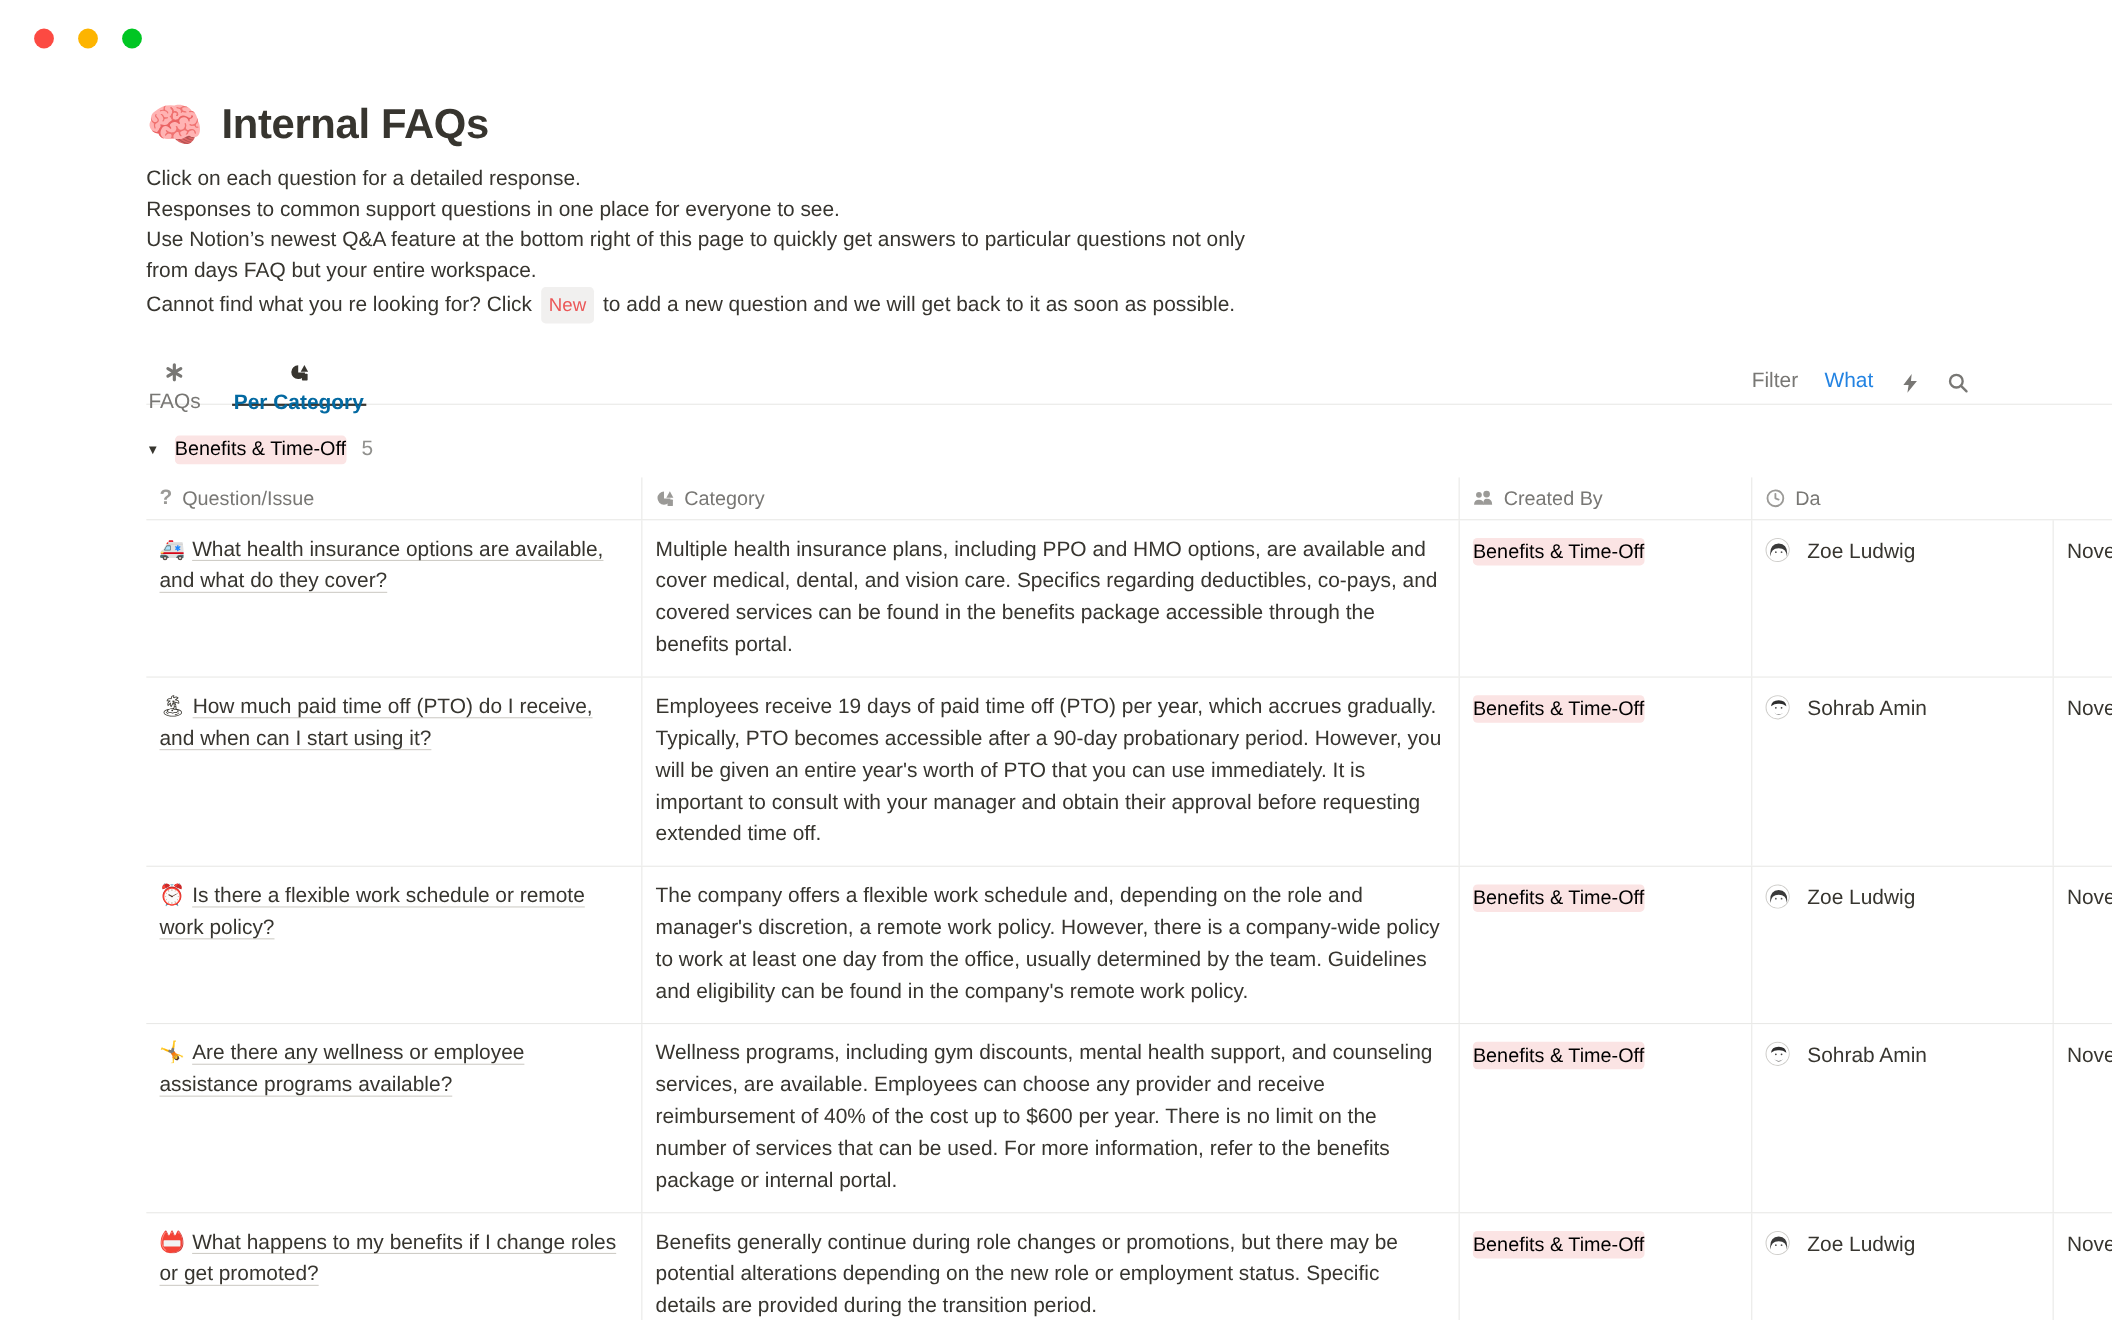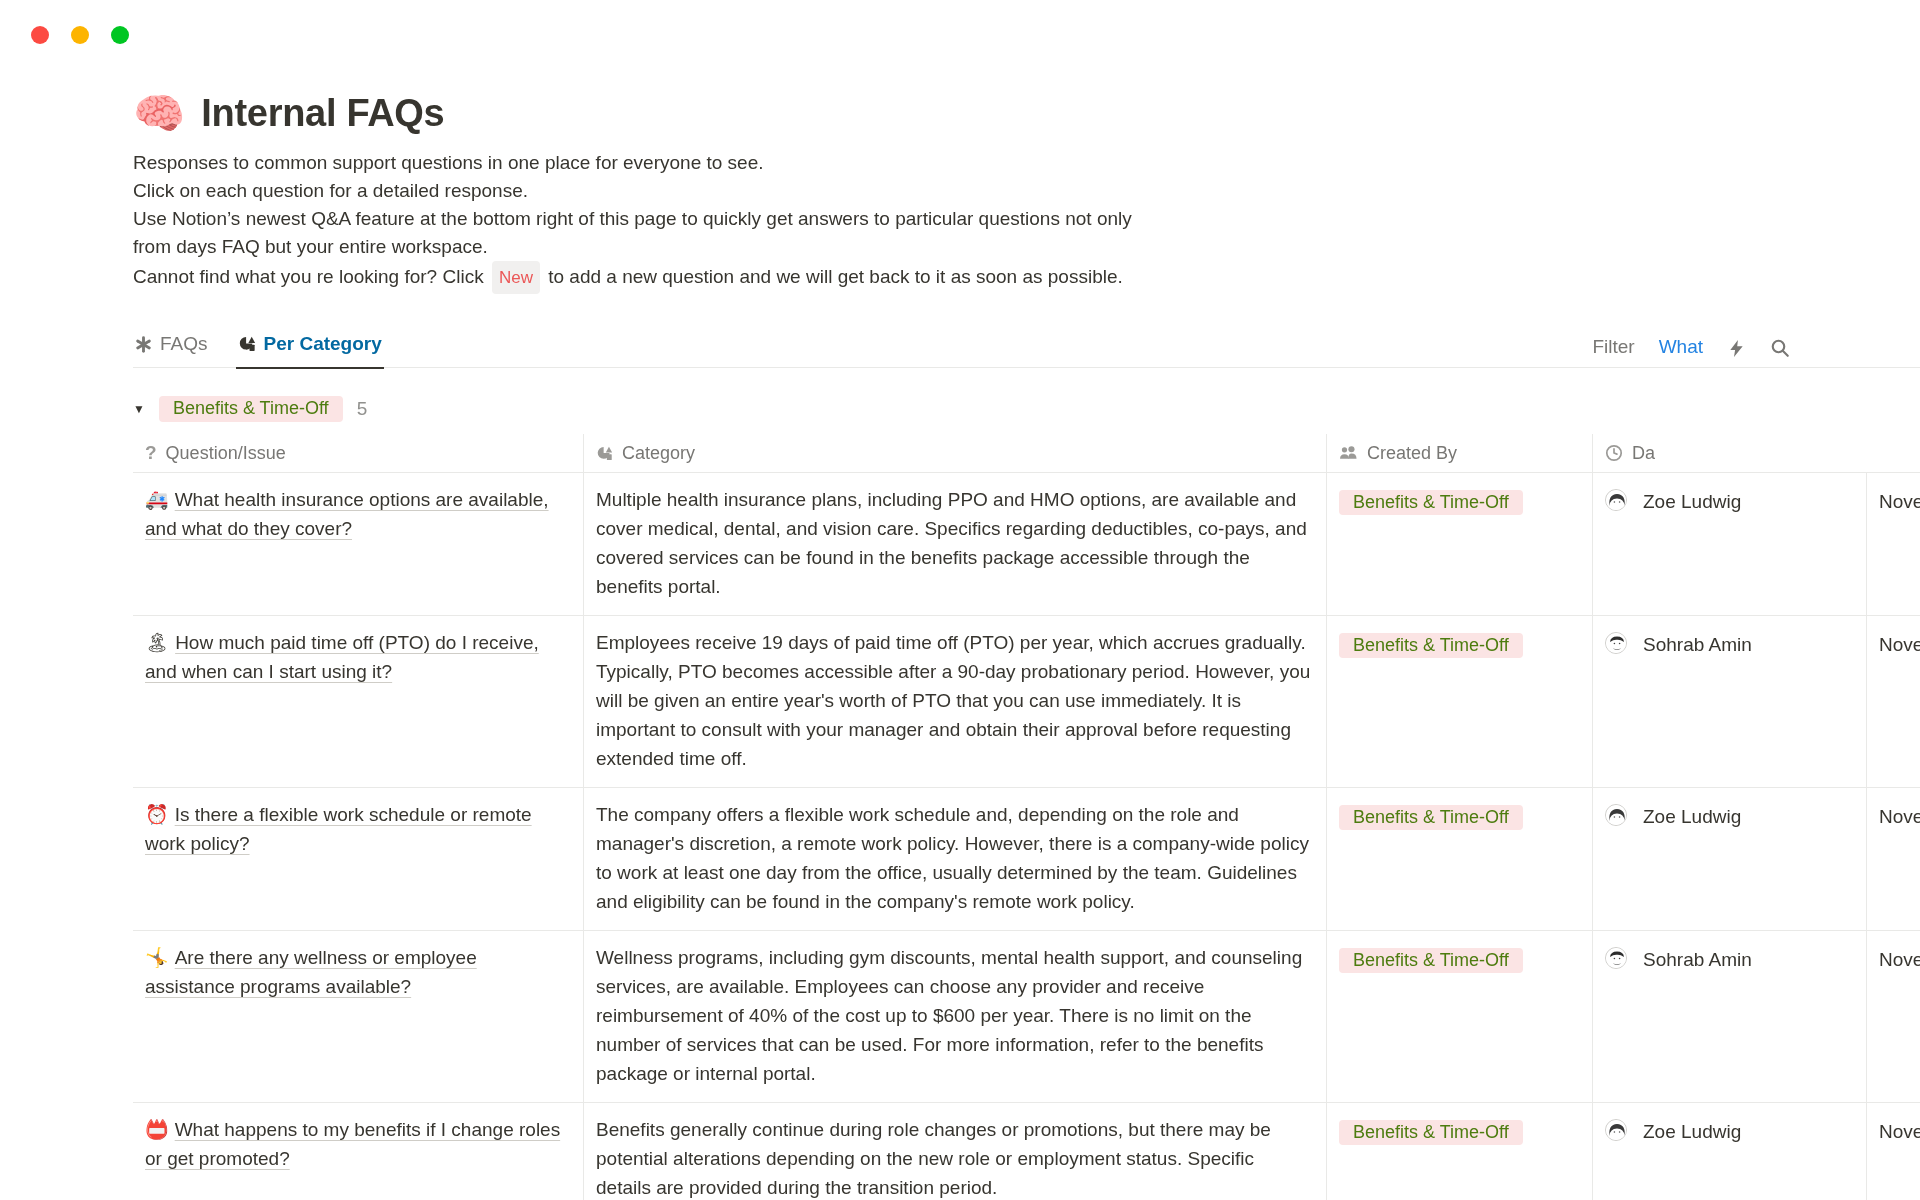--- a/index.html
+++ b/index.html
@@ -21,34 +21,34 @@
   .desc { margin-top:14px; font-size:19px; line-height:28px; color:#37352F; }
   .desc .line { white-space:nowrap; }
   .new-badge { display:inline-block; background:#F1F0EF; color:#EB5757;
     border-radius:4px; padding:3px 7px 2px; font-size:17px; margin:0 3px; }
 
   
   .tabs-row { margin-top:36px; display:flex; align-items:flex-end;
     justify-content:space-between; border-bottom:1px solid #E9E9E7; height:38px; }
   .tabs { display:flex; gap:26px; height:100%; }
   .tab { display:flex; align-items:center; gap:8px; font-size:19px; padding:0 2px 9px;
-    color:#787774; cursor:pointer; }
+    color:#787774; cursor:pointer;flex-direction:column; }
   .tab.active { color:#0369a1; font-weight:700; border-bottom:2.5px solid #37352F;
     margin-bottom:-1.5px; }
   .toolbar { display:flex; align-items:flex-end; gap:24px; margin-right:130px;
     padding-bottom:9px; font-size:19px; }
   .tb-filter { color:#787774; cursor:pointer; }
   .tb-sort { color:#2383E2; cursor:pointer; }
   .tb-icon { display:flex; align-items:center; cursor:pointer; }
 
   
   .group-row { margin-top:28px; display:flex; align-items:center; gap:14px; }
   .group-caret { font-size:12px; color:#37352F; cursor:pointer; }
-  .cat-badge { background:#FBE4E4; color:#4d7c0f; border-radius:4px;
-    padding:2px 14px 3px; font-size:18px; font-weight:500; }
+  .cat-badge { background:#FBE4E4; color:#000000; border-radius:4px;
+    padding:2px 0 3px; font-size:18px; font-weight:500; }
   .group-count { color:#91918E; font-size:19px; }
 
   
   .table { margin-top:12px; width:1954px; }
   .tr { display:grid; grid-template-columns:451px 743px 266px 274px 220px;
     border-bottom:1px solid #E9E9E7; }
   .th { color:#787774; font-size:18px; display:flex; align-items:center; gap:9px;
     padding:8px 10px 8px 12px; height:38px; }
   .td { padding:12px 14px 14px 12px; font-size:19px; line-height:29px; }
   .tr .th:not(:last-child), .tr .td:not(:last-child){ border-right:1px solid #E9E9E7; }
@@ -76,22 +76,22 @@
 </div>
 
 <div class="content">
 
   <div class="title-row">
     <span class="page-emoji">🧠</span>
     <span class="page-title">Internal FAQs</span>
   </div>
 
   <div class="desc">
+    <div class="line">Click on each question for a detailed response.</div>
     <div class="line">Responses to common support questions in one place for everyone to see.</div>
-    <div class="line">Click on each question for a detailed response.</div>
     <div class="line">Use Notion’s newest Q&amp;A feature at the bottom right of this page to quickly get answers to particular questions not only</div>
     <div class="line">from days FAQ but your entire workspace.</div>
     <div class="line">
       <span>Cannot find what you re looking for? Click</span>
       <span class="new-badge">New</span>
       <span>to add a new question and we will get back to it as soon as possible.</span>
     </div>
   </div>
 
   <div class="tabs-row">

